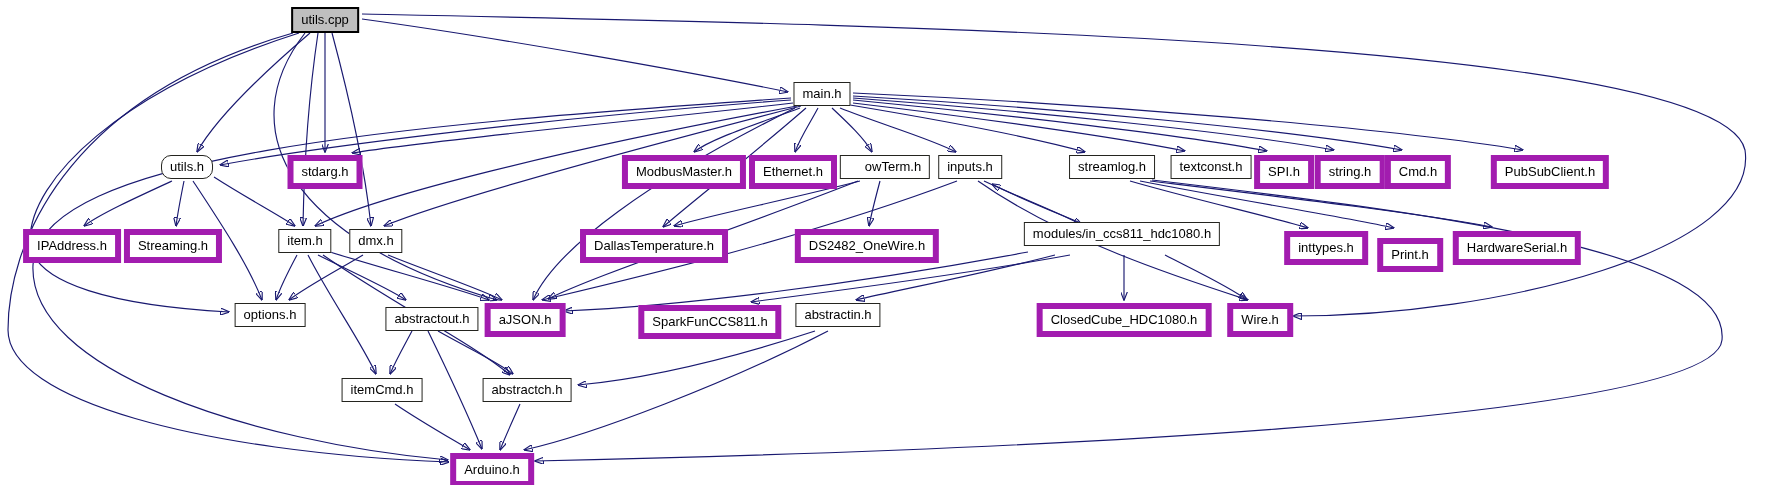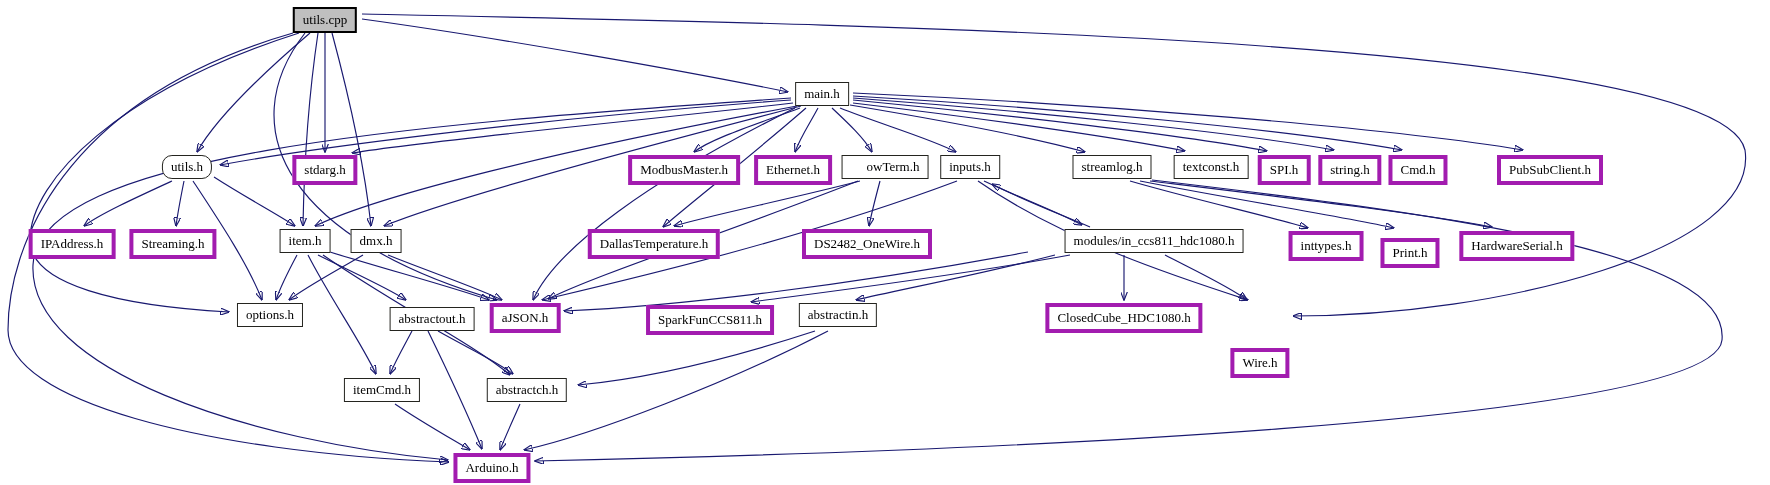--- a/index.html
+++ b/index.html
@@ -1,22 +1,22 @@
 <!DOCTYPE html>
 <html><head>
 <meta charset="utf-8">
 <style>
   html,body{margin:0;padding:0;background:#ffffff;}
   #canvas{position:relative;width:1770px;height:485px;background:#ffffff;overflow:hidden;
-          font-family:Liberation Serif, serif;}
+          font-family:Liberation Sans, sans-serif;}
   #edges{position:absolute;left:0;top:0;z-index:1;pointer-events:none;}
   #edges path{fill:none;stroke:#191970;stroke-width:1.15px;}
   #nodes{position:absolute;left:0;top:0;width:100%;height:100%;z-index:2;}
   .node{position:absolute;transform:translateX(-50%);background:#ffffff;
-        border:4px solid #a21caf;padding:3px 8px 4px 8px;font-size:13px;line-height:15px;
+        border:6px solid #a21caf;padding:3px 8px 4px 8px;font-size:13px;line-height:15px;
         color:#000;white-space:nowrap;box-sizing:border-box;cursor:pointer;}
   .node.project{border:1.5px solid #24241f;}
   .node.root{border:2px solid #000;background:#bfbfbf;}
 </style>
 </head>
 <body>
 
 <div id="canvas">
   <svg id="edges" width="1770" height="485" viewBox="0 0 1770 485">
     <defs>
@@ -99,28 +99,28 @@
       <div class="node external" style="left: 1284px; top: 155px;">SPI.h</div>
       <div class="node external" style="left: 1350px; top: 155px;">string.h</div>
       <div class="node external" style="left: 1418px; top: 155px;">Cmd.h</div>
       <div class="node external" style="left: 1550px; top: 155px;">PubSubClient.h</div>
       <div class="node external" style="left: 72px; top: 229px;">IPAddress.h</div>
       <div class="node external" style="left: 173px; top: 229px;">Streaming.h</div>
       <div class="node project" style="left: 305px; top: 229px;">item.h</div>
       <div class="node project" style="left: 376px; top: 229px;">dmx.h</div>
       <div class="node external" style="left: 654px; top: 229px;">DallasTemperature.h</div>
       <div class="node external" style="left: 867px; top: 229px;">DS2482_OneWire.h</div>
-      <div class="node project" style="left: 1122px; top: 229px; margin-left: 32px;">modules/in_ccs811_hdc1080.h</div>
+      <div class="node project" style="left: 1122px; top: 222px;">modules/in_ccs811_hdc1080.h</div>
       <div class="node external" style="left: 1326px; top: 231px;">inttypes.h</div>
       <div class="node external" style="left: 1410px; top: 231px; margin-top: 7px;">Print.h</div>
       <div class="node external" style="left: 1517px; top: 231px;">HardwareSerial.h</div>
       <div class="node project" style="left: 270px; top: 303px;">options.h</div>
       <div class="node project" style="left: 420px; top: 307px; margin-left: 12px;">abstractout.h</div>
       <div class="node external" style="left: 525px; top: 303px;">aJSON.h</div>
       <div class="node external" style="left: 710px; top: 305px;">SparkFunCCS811.h</div>
       <div class="node project" style="left: 838px; top: 303px;">abstractin.h</div>
       <div class="node external" style="left: 1124px; top: 303px; text-align: right;">ClosedCube_HDC1080.h</div>
-      <div class="node external" style="left: 1260px; top: 303px; margin-top: 45px;">Wire.h</div>
+      <div class="node external" style="left: 1260px; top: 303px;">Wire.h</div>
       <div class="node project" style="left: 382px; top: 378px;">itemCmd.h</div>
       <div class="node project" style="left: 527px; top: 378px;">abstractch.h</div>
       <div class="node external" style="left: 492px; top: 453px;">Arduino.h</div>
     </div>
 </div>
 
 </body></html>

